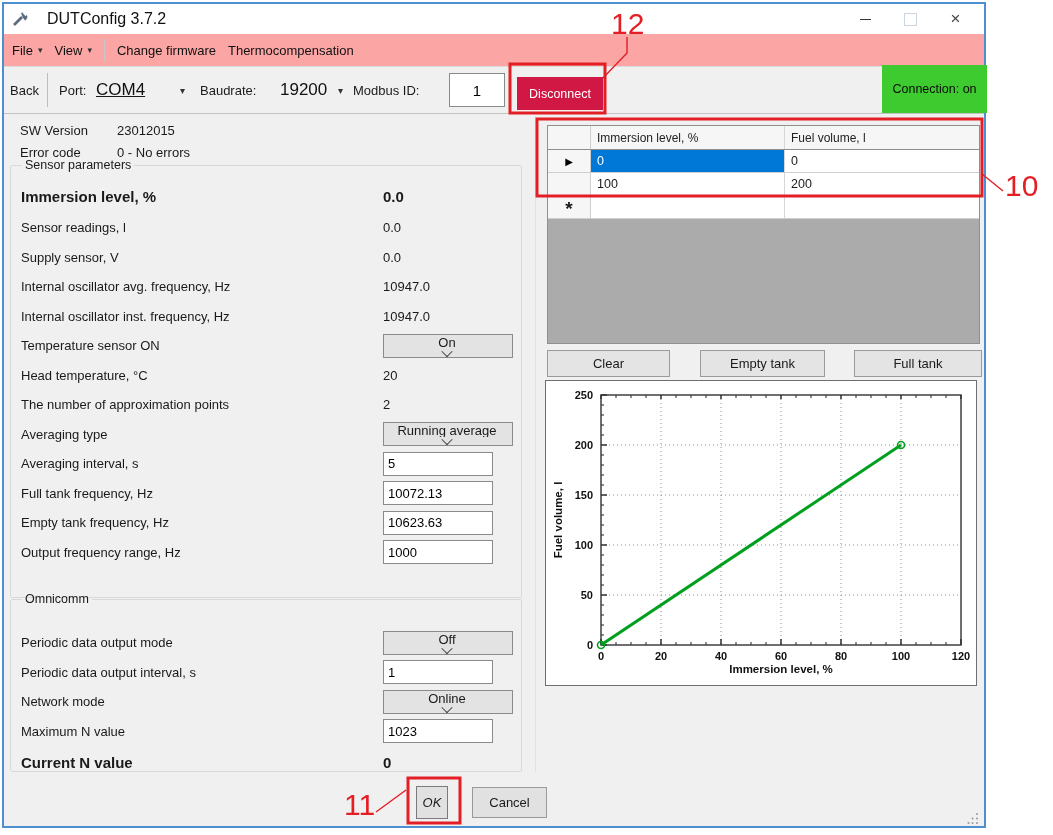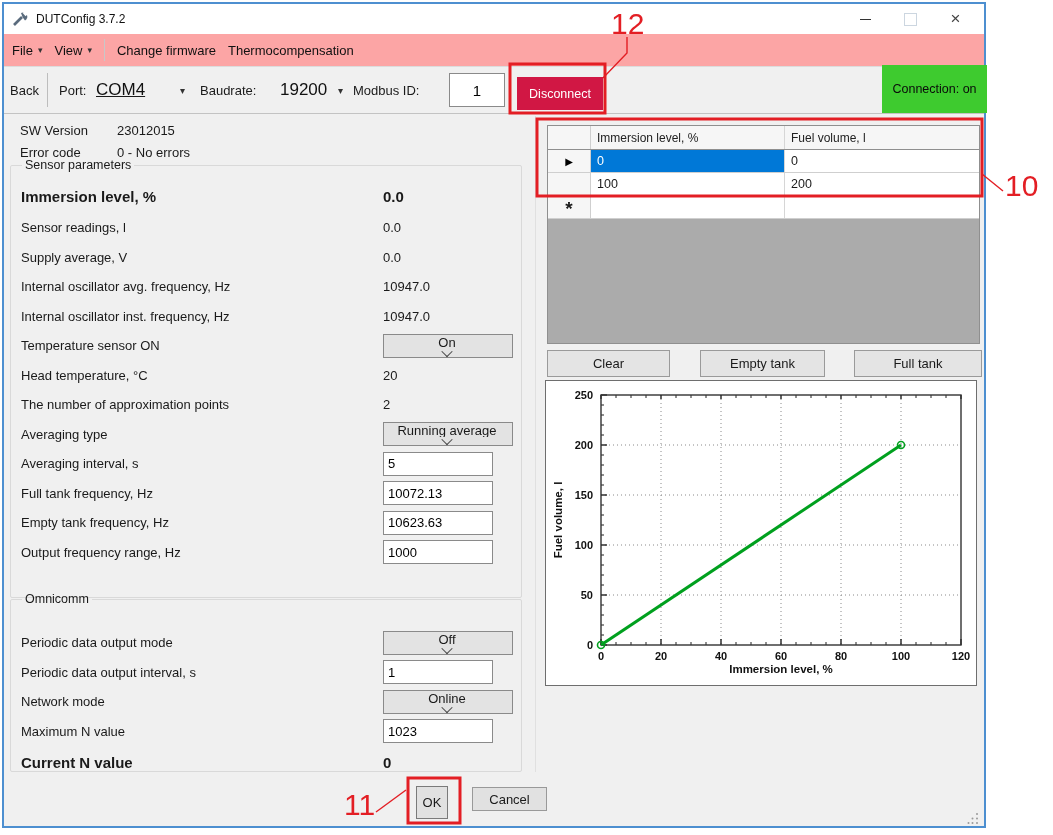--- a/index.html
+++ b/index.html
@@ -4,21 +4,21 @@
 <style>
   html,body{margin:0;padding:0;}
   body{width:1053px;height:835px;background:#ffffff;position:relative;overflow:hidden;
        font-family:"Liberation Sans",sans-serif;color:#1a1a1a;}
   .window{position:absolute;left:2px;top:2px;width:984px;height:826px;background:#f0f0f0;
           border:2px solid #4d8fd0;box-sizing:border-box;}
   
   .titlebar{position:absolute;left:0;top:0;width:100%;height:30px;background:#ffffff;
             display:flex;align-items:center;}
   .app-icon{margin-left:8px;width:17px;height:17px;display:inline-block;}
-  .title{margin-left:7px;font-size:12px;color:#111;}
+  .title{margin-left:18px;font-size:16px;color:#111;}
   .win-controls{position:absolute;right:6px;top:0;height:30px;display:flex;align-items:center;}
   .win-btn{width:45px;height:30px;display:flex;align-items:center;justify-content:center;cursor:default;}
   .glyph-min{width:11px;height:0;border-top:1px solid #333;display:block;}
   .glyph-max{width:11px;height:11px;border:1px solid #ccd6e0;display:block;}
   .win-btn.close{font-size:17px;color:#444;font-weight:400;}
   
   .menubar{position:absolute;left:0;top:30px;width:100%;height:33px;background:#fca5a5;
            border-bottom:1px solid #dcdcdc;display:flex;align-items:center;box-sizing:border-box;}
   .menu-item{font-size:13px;padding:0 6px;display:flex;align-items:center;color:#111;}
   .menu-arrow{font-size:9px;margin-left:5px;color:#333;}
@@ -55,22 +55,22 @@
   .combo{width:130px;height:24px;background:#e3e3e3;border:1px solid #8a8a8a;box-sizing:border-box;
          display:flex;align-items:center;padding:0 6px 0 4px;font-size:13px;flex-direction:column;}
   .combo-text{white-space:nowrap;overflow:hidden;flex:1;}
   .chev{width:7px;height:7px;border-right:1.5px solid #444;border-bottom:1.5px solid #444;
         transform:rotate(45deg) translate(-1px,-1px);flex:none;}
   .pinput{width:110px;height:24px;border:1px solid #8a8a8a;box-sizing:border-box;font-size:13px;
           padding:0 4px;font-family:"Liberation Sans",sans-serif;background:#fff;}
   
   .dlg-btn{position:absolute;background:#e1e1e1;border:1px solid #999999;font-size:13px;
            display:flex;align-items:center;justify-content:center;box-sizing:border-box;}
-  #ok-btn{left:412px;top:782px;width:32px;height:33px;border-color:#7a7a7a;}
-  #cancel-btn{left:468px;top:783px;width:75px;height:24px;}
+  #ok-btn{left:412px;top:782px;width:32px;height:33px;border-color:#7a7a7a;font-style:italic;}
+  #cancel-btn{left:468px;top:783px;width:75px;height:31px;}
   
   .grid{position:absolute;left:543px;top:121px;width:433px;height:219px;background:#ababab;
         border:1px solid #8f8f8f;box-sizing:border-box;}
   .g-row{display:flex;height:23px;background:#ffffff;border-bottom:1px solid #cfcfcf;box-sizing:border-box;}
   .g-row.g-head{height:24px;background:#f6f6f6;border-bottom:1px solid #8f8f8f;}
   .g-rowhead{width:43px;flex:none;background:#f6f6f6;border-right:1px solid #cfcfcf;box-sizing:border-box;
              display:flex;align-items:center;justify-content:center;font-size:10px;}
   .g-cell{width:194px;flex:none;border-right:1px solid #d6d6d6;box-sizing:border-box;font-size:12.5px;
           display:flex;align-items:center;padding:0 6px;}
   .g-cell.last{width:194px;border-right:none;}
@@ -174,21 +174,21 @@
             <span class="pval-text">0.0</span>
           </span>
         </div>
         <div class="prow">
           <span class="plabel">Sensor readings, l</span>
           <span class="pcol">
             <span class="pval-text">0.0</span>
           </span>
         </div>
         <div class="prow">
-          <span class="plabel">Supply average, V</span>
+          <span class="plabel">Supply sensor, V</span>
           <span class="pcol">
             <span class="pval-text">0.0</span>
           </span>
         </div>
         <div class="prow">
           <span class="plabel">Internal oscillator avg. frequency, Hz</span>
           <span class="pcol">
             <span class="pval-text">10947.0</span>
           </span>
         </div>

